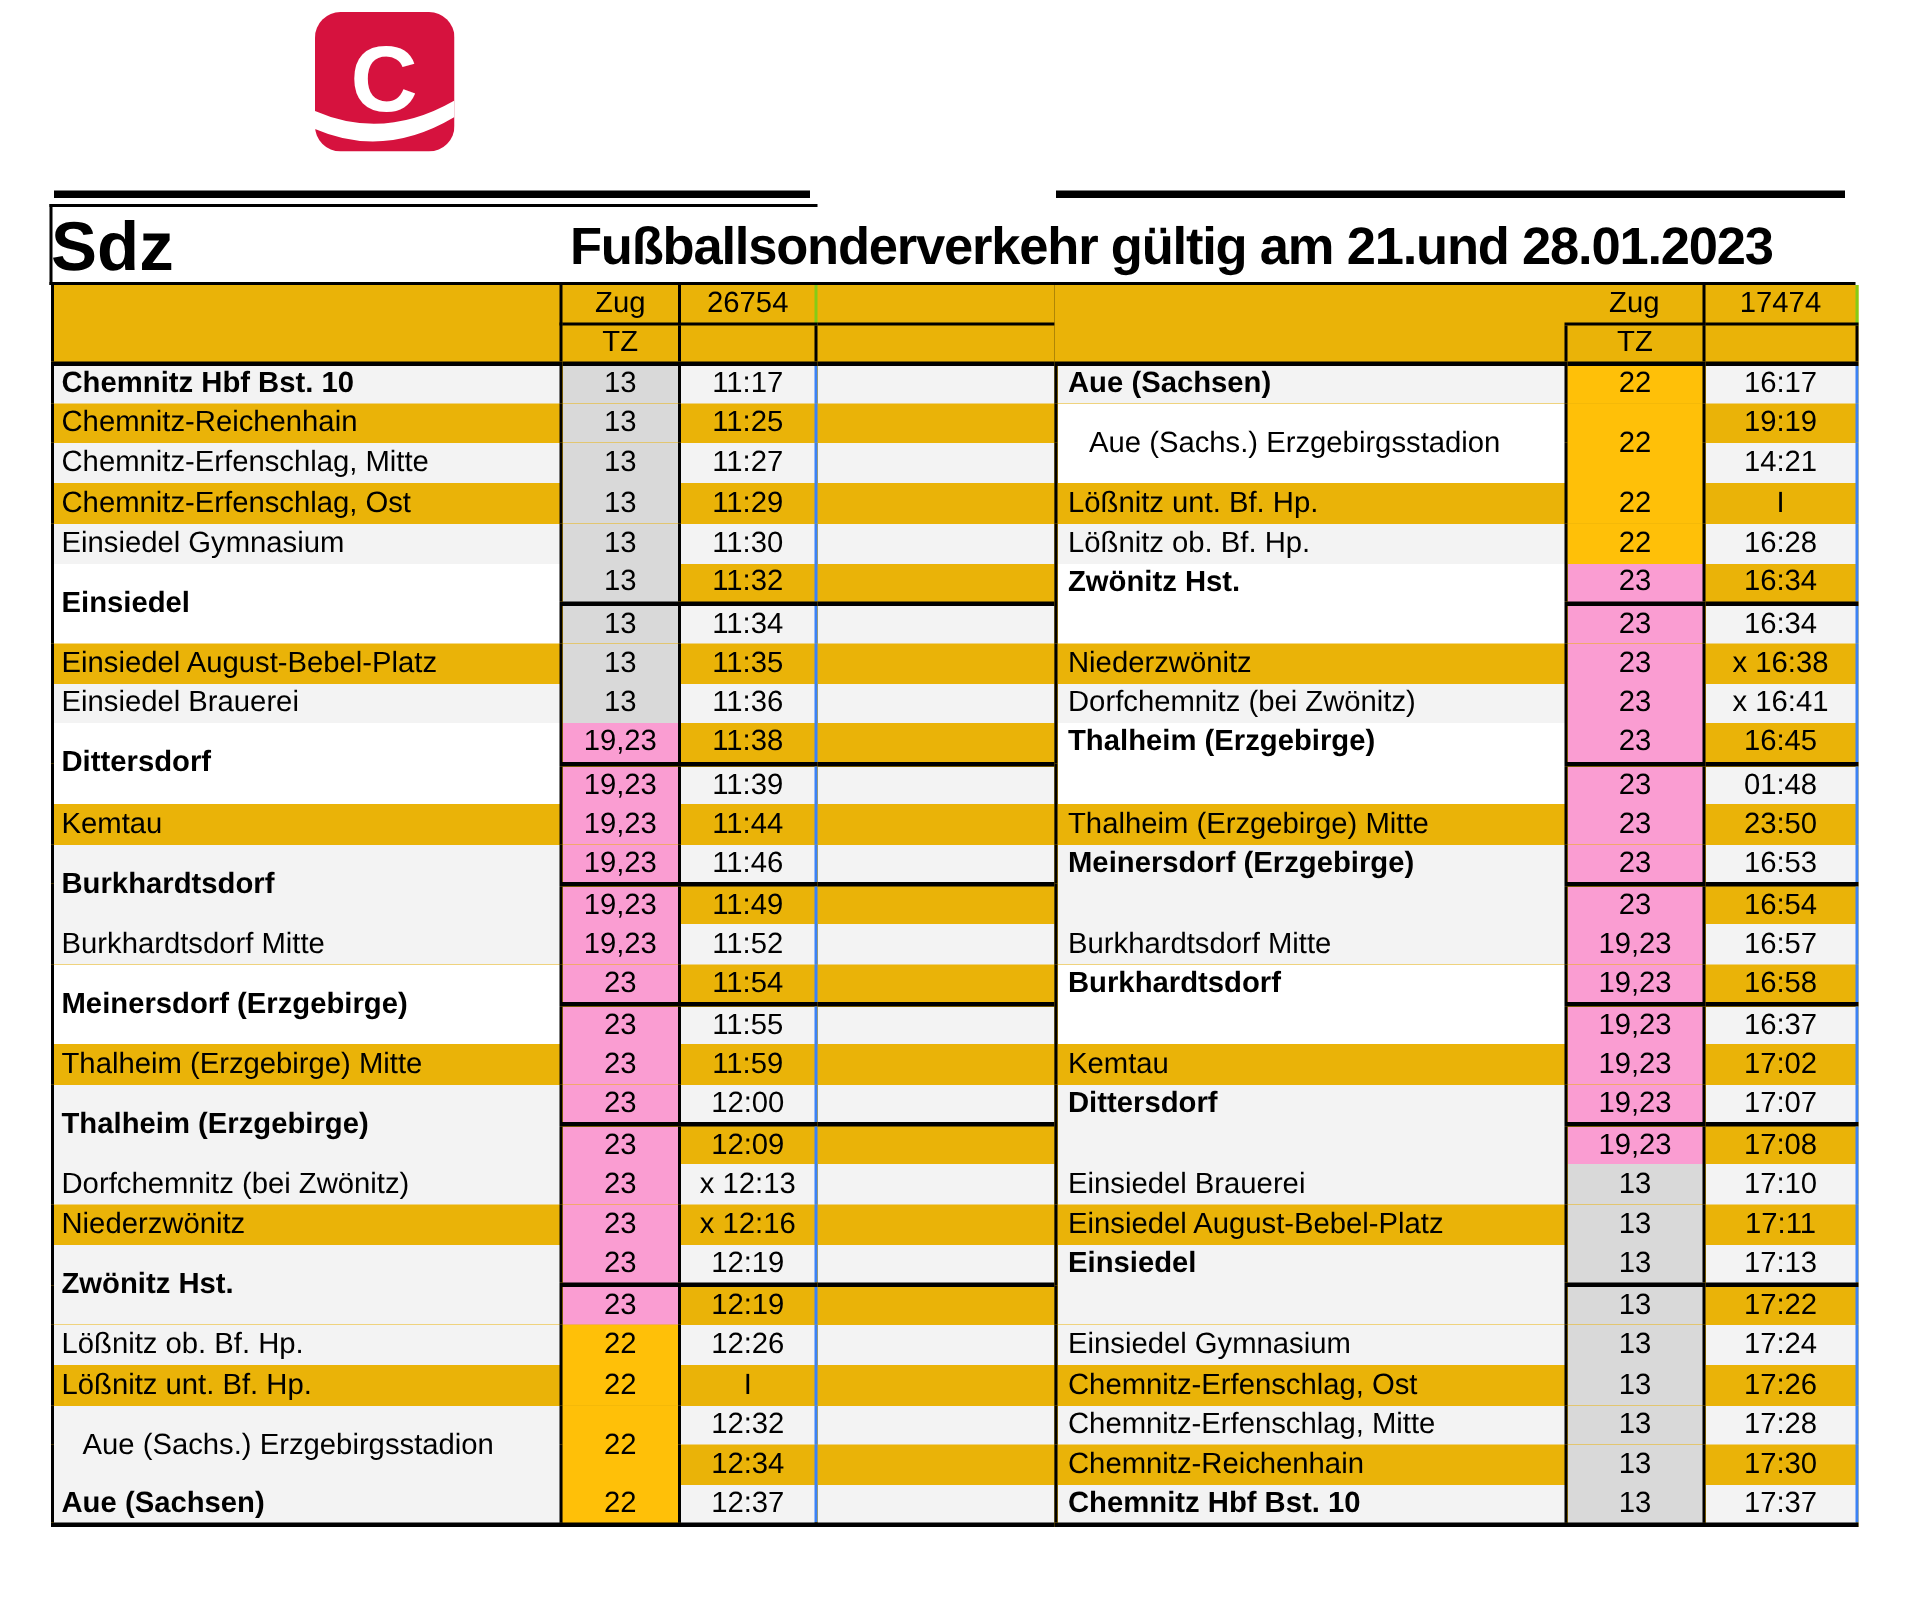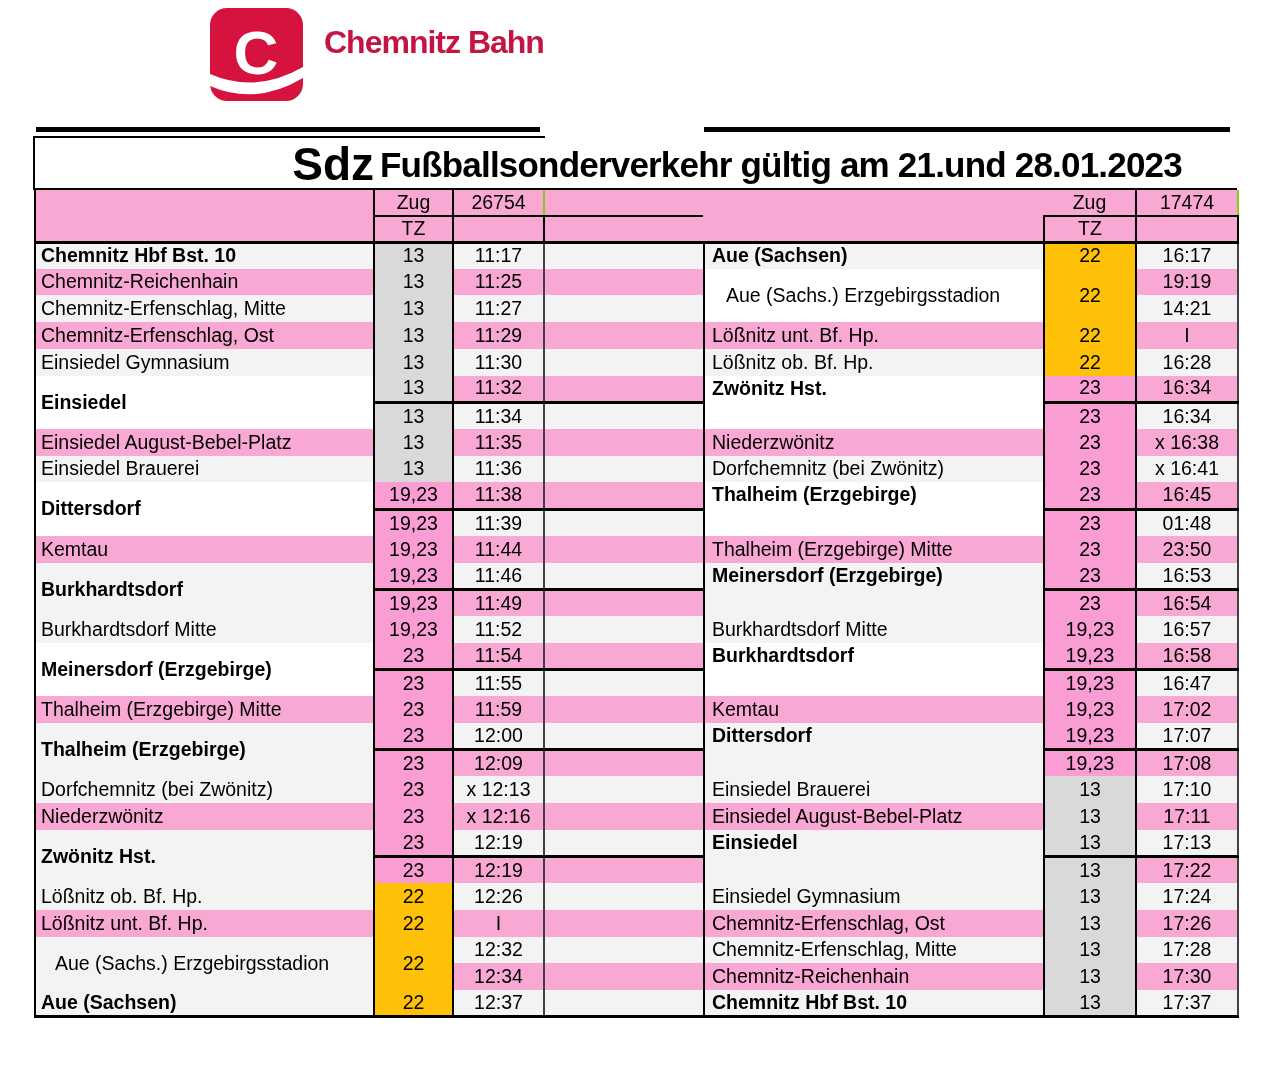--- a/index.html
+++ b/index.html
@@ -8,66 +8,65 @@
   
   .logo{position:absolute;left:210px;top:8px;width:93px;height:93px;}
   .brand{position:absolute;left:324px;top:24px;font-size:32px;font-weight:bold;letter-spacing:-1px;white-space:nowrap;}
   
   .rule{position:absolute;height:5px;background:#000;top:127px;}
   .rule-left{left:36px;width:504px;}
   .rule-right{left:704px;width:526px;}
   .band-left{position:absolute;left:33px;top:136px;width:2px;height:54px;background:#000;}
   .band-top{position:absolute;left:33px;top:136px;width:512px;height:2px;background:#000;}
   .band-bottom{position:absolute;left:33px;top:188px;width:1204px;height:2px;background:#000;}
-  .sdz{position:absolute;left:34px;top:139px;width:340px;text-align:right;font-size:46px;
+  .sdz{position:absolute;left:34px;top:139px;width:340px;text-align:left;font-size:46px;
        font-weight:bold;line-height:50px;}
   .title{position:absolute;left:380px;top:141px;font-size:35px;font-weight:bold;line-height:48px;
          letter-spacing:-0.8px;white-space:nowrap;}
   
-  table{position:absolute;top:190px;border-collapse:collapse;table-layout:fixed;background:#f9a8d4;}
+  table{position:absolute;top:190px;border-collapse:collapse;table-layout:fixed;background:#eab308;}
   #tL{left:34px;border-left:2px solid #000;border-bottom:3px solid #000;}
   #tR{left:703px;border-bottom:3px solid #000;}
   td{padding:0;margin:0;font-size:19.5px;line-height:1.1;white-space:nowrap;overflow:hidden;
      vertical-align:middle;text-align:center;}
   thead tr{height:26px;}
   tbody tr{height:26.72px;}
   
   .hst{border-bottom:3px solid #000;}
   #tL .hst{border-right:2px solid #000;}
   .hz{border-right:2px solid #000;border-bottom:2px solid #000;}
   .hv{border-right:2px solid #84cc16;border-bottom:2px solid #000;}
   .he{border-right:2px solid #000;border-bottom:2px solid #000;}
   .htz{border-right:2px solid #000;border-bottom:3px solid #000;margin-top:40px;}
   #tR .htz{border-left:2px solid #000;}
   .htm{border-right:2px solid #000;border-bottom:3px solid #000;}
   .he2{border-right:2px solid #000;border-bottom:3px solid #000;}
   
   .st{text-align:left;padding-left:5px;border-right:2px solid #000;}
   #tR .st{border-left:2px solid #000;padding-left:7px;}
   .tz{border-right:2px solid #000;}
-  .tm{border-right:2px solid #404040;}
+  .tm{border-right:2px solid #3b82f6;}
   .emp{border-right:2px solid #000;}
   .b{font-weight:bold;}
   .ind{padding-left:19px;}
   #tR .ind{padding-left:21px;}
   .vt{vertical-align:top;padding-top:2px;}
   .dv{border-bottom:3px solid #000;}
   tbody tr.odd td{background:#f3f3f3;}
 </style>
 </head>
 <body>
 
 <div class="canvas">
 
   <svg class="logo" viewBox="0 0 93 93">
     <rect x="0" y="0" width="93" height="93" rx="17" fill="#d6123e"></rect>
     <text x="46" y="66" text-anchor="middle" font-family="Liberation Sans, sans-serif" font-size="62" font-weight="bold" fill="#ffffff">C</text>
     <path d="M0,66 Q46,86 93,59 L93,70 Q46,98 0,78 Z" fill="#ffffff"></path>
   </svg>
-  <div class="brand" style="color:#c41442">Chemnitz Bahn</div>
 
   <div class="rule rule-left"></div>
   <div class="rule rule-right"></div>
 
   <div class="band-left"></div>
   <div class="band-top"></div>
   <div class="band-bottom"></div>
 
   <div class="sdz">Sdz</div>
   <div class="title">Fußballsonderverkehr gültig am 21.und 28.01.2023</div>
@@ -349,21 +348,21 @@
           <td class="tz" style="background: rgb(250, 157, 210);">19,23</td>
           <td class="tm">16:57</td>
         </tr>
         <tr>
           <td class="st b vt" rowspan="2" style="background: rgb(255, 255, 255);">Burkhardtsdorf</td>
           <td class="tz dv" style="background: rgb(250, 157, 210);">19,23</td>
           <td class="tm dv">16:58</td>
         </tr>
         <tr class="odd">
           <td class="tz" style="background: rgb(250, 157, 210);">19,23</td>
-          <td class="tm">16:47</td>
+          <td class="tm">16:37</td>
         </tr>
         <tr>
           <td class="st">Kemtau</td>
           <td class="tz" style="background: rgb(250, 157, 210);">19,23</td>
           <td class="tm">17:02</td>
         </tr>
         <tr class="odd">
           <td class="st b vt" rowspan="2" style="background: rgb(243, 243, 243);">Dittersdorf</td>
           <td class="tz dv" style="background: rgb(250, 157, 210);">19,23</td>
           <td class="tm dv">17:07</td>

